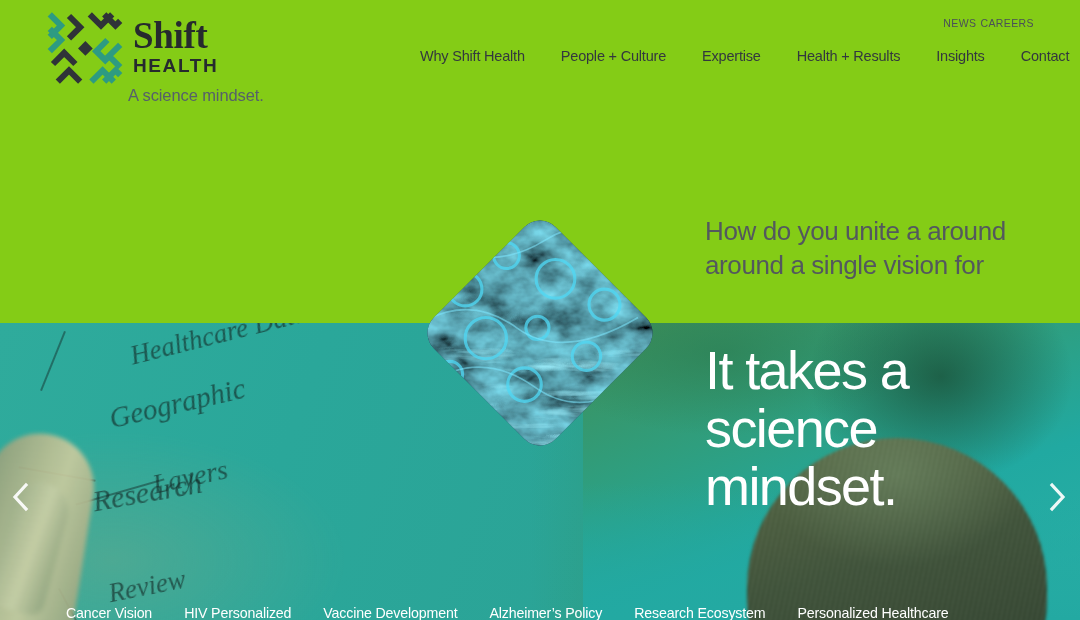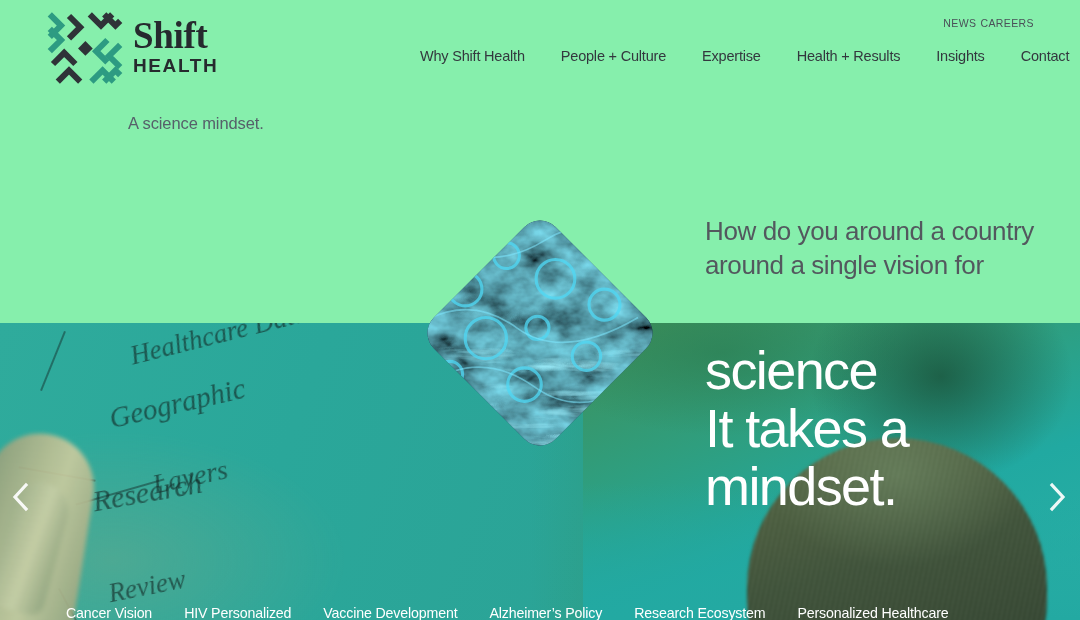--- a/index.html
+++ b/index.html
@@ -6,40 +6,40 @@
   html,body{ width:1080px; height:620px; overflow:hidden; }
   body{
     font-family:"Liberation Sans", sans-serif;
     background:#ffffff;
     position:relative;
   }
 
   
   .top-area{
     position:absolute; left:0; top:0; width:1080px; height:323px;
-    background:#86efac; z-index:5;
+    background:#84cc16; z-index:5;
   }
 
   
   .logo-block{ position:absolute; left:45px; top:8px; display:flex; align-items:flex-start; }
   .logo-mark{ width:80px; height:80px; display:block; }
   .wordmark{ margin-left:8px; padding-top:10px; }
   .wm-shift{
     font-family:"Liberation Serif", serif;
     font-size:37px; font-weight:700; color:#262a2e;
     line-height:0.95; letter-spacing:-0.3px; display:block;
   }
   .wm-health{
     font-family:"Liberation Sans", sans-serif;
     font-size:19px; font-weight:700; color:#262a2e;
     letter-spacing:1.6px; display:block; margin-top:2px;
   }
   .tagline{
     position:absolute; left:128px; top:86px;
-    font-size:16.5px; color:#56606a; letter-spacing:-0.1px;margin-top:28px;
+    font-size:16.5px; color:#56606a; letter-spacing:-0.1px;
   }
 
   
   .util-nav{
     position:absolute; right:46px; top:17px;
     display:flex; gap:4px;
   }
   .util-link{
     font-size:10.5px; color:#4a5058; letter-spacing:0.4px;
     text-decoration:none; cursor:pointer;
@@ -207,22 +207,22 @@
         <div class="thumb"></div>
       </div>
     </div>
     <div class="seam"></div>
     <div class="labside">
       <div class="head"></div>
     </div>
   </div>
 
   <div class="hero-title">
+    <div>It takes a</div>
     <div>science</div>
-    <div>It takes a</div>
     <div>mindset.</div>
   </div>
 
   <div class="arrow arrow-left">
     <svg viewBox="0 0 26 40" width="26" height="40" aria-hidden="true">
       <polyline points="18,8 7,20 18,32" fill="none" stroke="#ffffff" stroke-width="3.2" stroke-linecap="square" stroke-linejoin="miter"></polyline>
     </svg>
   </div>
   <div class="arrow arrow-right">
     <svg viewBox="0 0 26 40" width="26" height="40" aria-hidden="true">
@@ -283,21 +283,21 @@
   <nav class="main-nav">
     <a class="nav-item">Why Shift Health</a>
     <a class="nav-item">People + Culture</a>
     <a class="nav-item">Expertise</a>
     <a class="nav-item">Health + Results</a>
     <a class="nav-item">Insights</a>
     <a class="nav-item">Contact</a>
   </nav>
 
   <div class="question">
-    <div>How do you around a country</div>
+    <div>How do you unite a around</div>
     <div>around a single vision for</div>
   </div>
 </div>
 
 <div class="diamond-wrap">
   <div class="diamond">
     <svg class="diamond-img" viewBox="0 0 200 200" preserveAspectRatio="xMidYMid slice">
       <defs>
         <radialGradient id="gbase" cx="45%" cy="38%" r="78%">
           <stop offset="0%" stop-color="#12335c"></stop>

